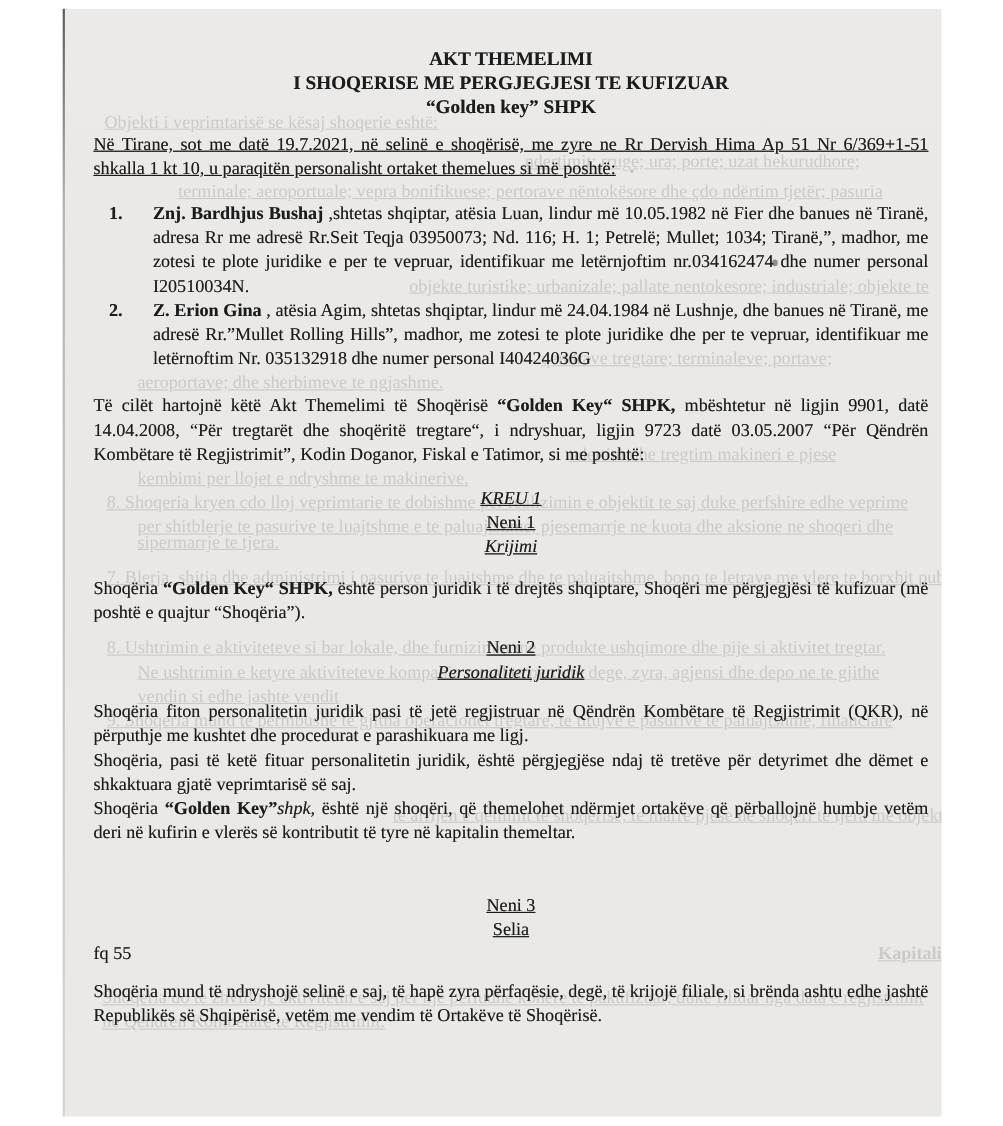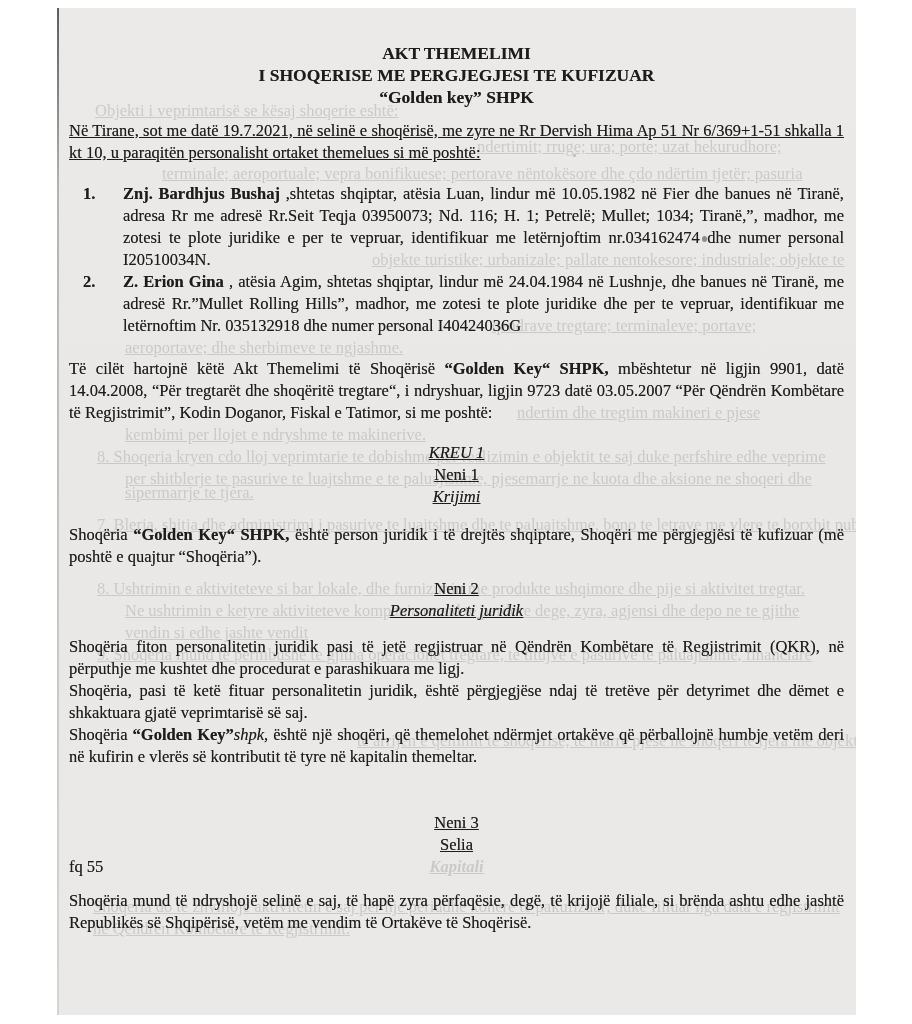--- a/index.html
+++ b/index.html
@@ -15,21 +15,21 @@
     position:absolute;left:57px;top:8px;width:799px;height:1007px;
     background:linear-gradient(180deg,#ebeae8 0%,#e9e8e6 45%,#eae9e7 100%);
     color:#1c1c1c;
   }
   .page-edge{
     position:absolute;left:0;top:0;width:2px;height:100%;
     background:linear-gradient(180deg,rgba(45,45,45,.75) 0%,rgba(80,80,80,.35) 18%,rgba(110,110,110,.28) 60%,rgba(120,120,120,.18) 100%);
   }
   .content{
     position:absolute;left:0;top:0;right:0;bottom:0;
-    padding:34px 12px 0 12px;
+    padding:34px 12px 0 28px;
     font-size:16.5px;line-height:22px;
     text-shadow:0 0 .45px rgba(20,20,20,.55);
   }
   .title-block{text-align:center;font-weight:bold;font-size:17.5px;}
   .para{text-align:justify;}
   .intro{margin-top:12px;text-decoration:underline;}
   .founders{margin:19px 0 0 0;padding:0;list-style:none;}
   .founder{position:relative;padding-left:54px;text-align:justify;}
   .founder .num{position:absolute;left:14px;top:0;font-weight:bold;}
   .founder .fname{font-weight:bold;}
@@ -45,21 +45,21 @@
   .krijimi-para{margin-top:16px;}
   .juridik-para1{margin-top:14px;}
   .selia-para3{margin-top:12px;}
   
   .bleed{position:absolute;left:0;top:0;right:0;bottom:0;overflow:hidden;pointer-events:none;}
   .bleed div{
     position:absolute;white-space:nowrap;
     color:#8f8e8a;opacity:.34;filter:blur(.4px);
     font-size:16.5px;line-height:22px;text-decoration:underline;
   }
-  .bleed .b-center{left:0;right:0;text-align:center;font-weight:bold;text-decoration:underline;font-style:italic;}
+  .bleed .b-center{left:0;right:0;text-align:right;font-weight:bold;text-decoration:underline;}
   .speck{position:absolute;background:rgba(50,50,50,.5);border-radius:50%;filter:blur(.6px);}
   .speck1{left:645px;top:228px;width:5px;height:6px;}
   .speck2{left:516px;top:146px;width:3px;height:3px;opacity:.5;}
 </style>
 </head>
 <body>
 
 <div class="scan-page">
   <div class="page-edge"></div>
 

